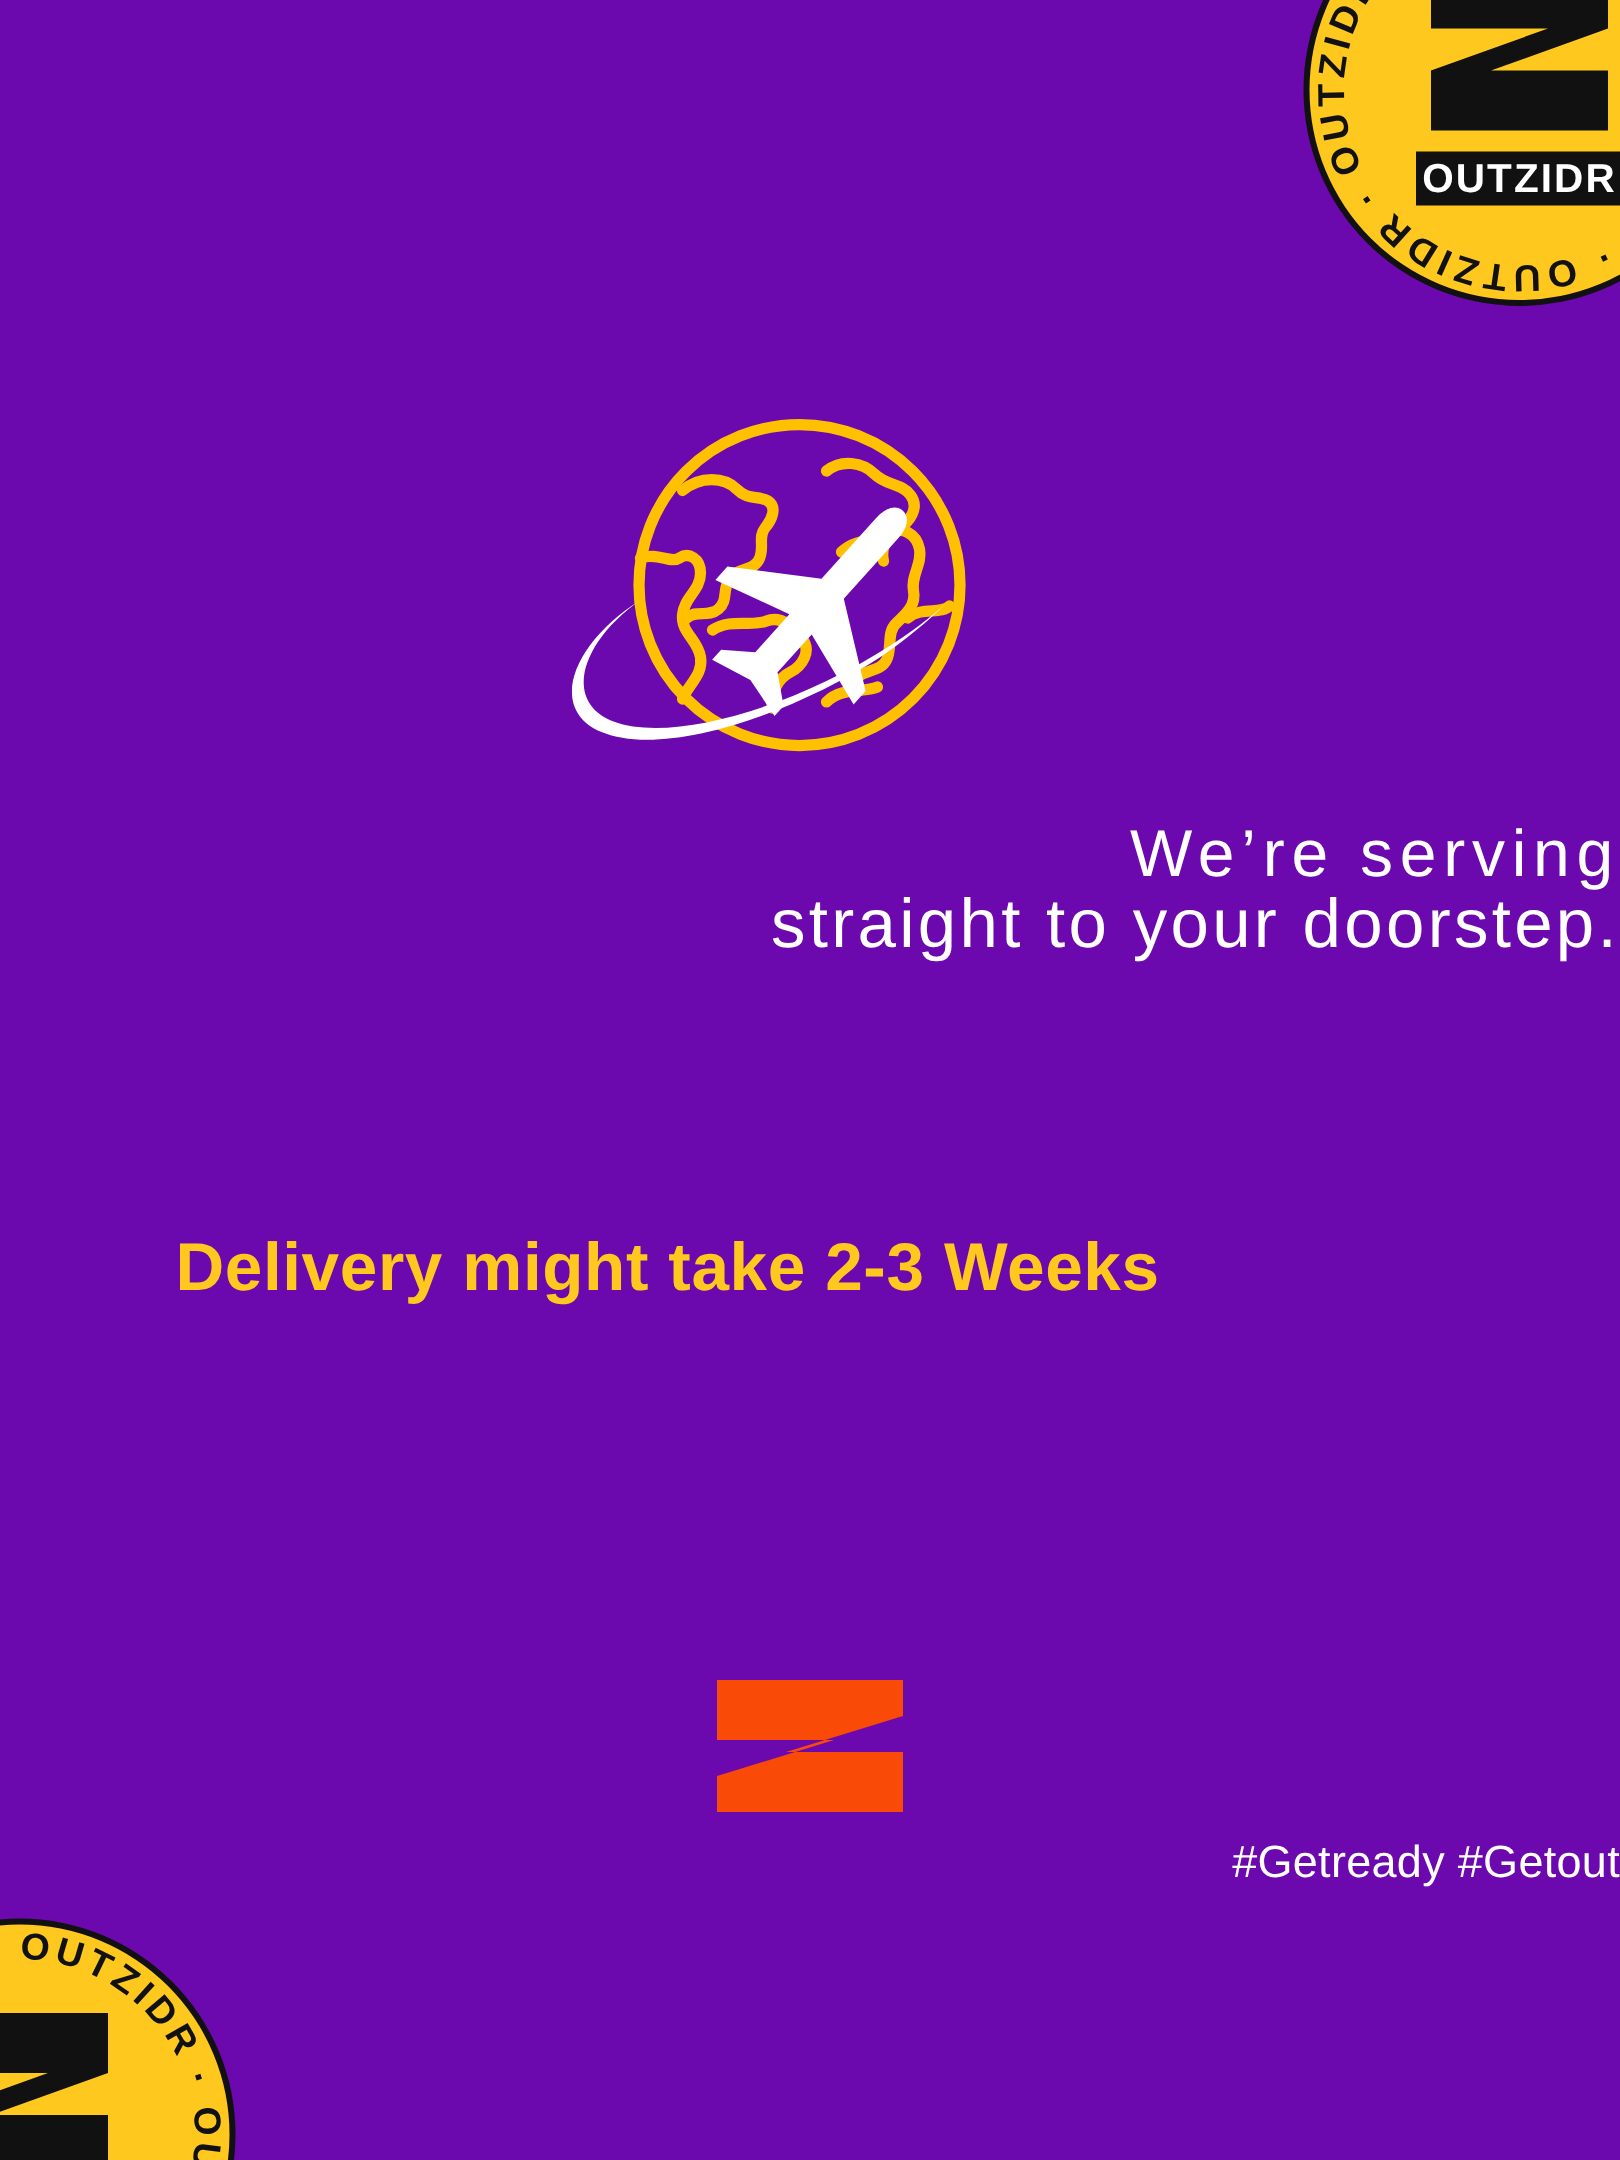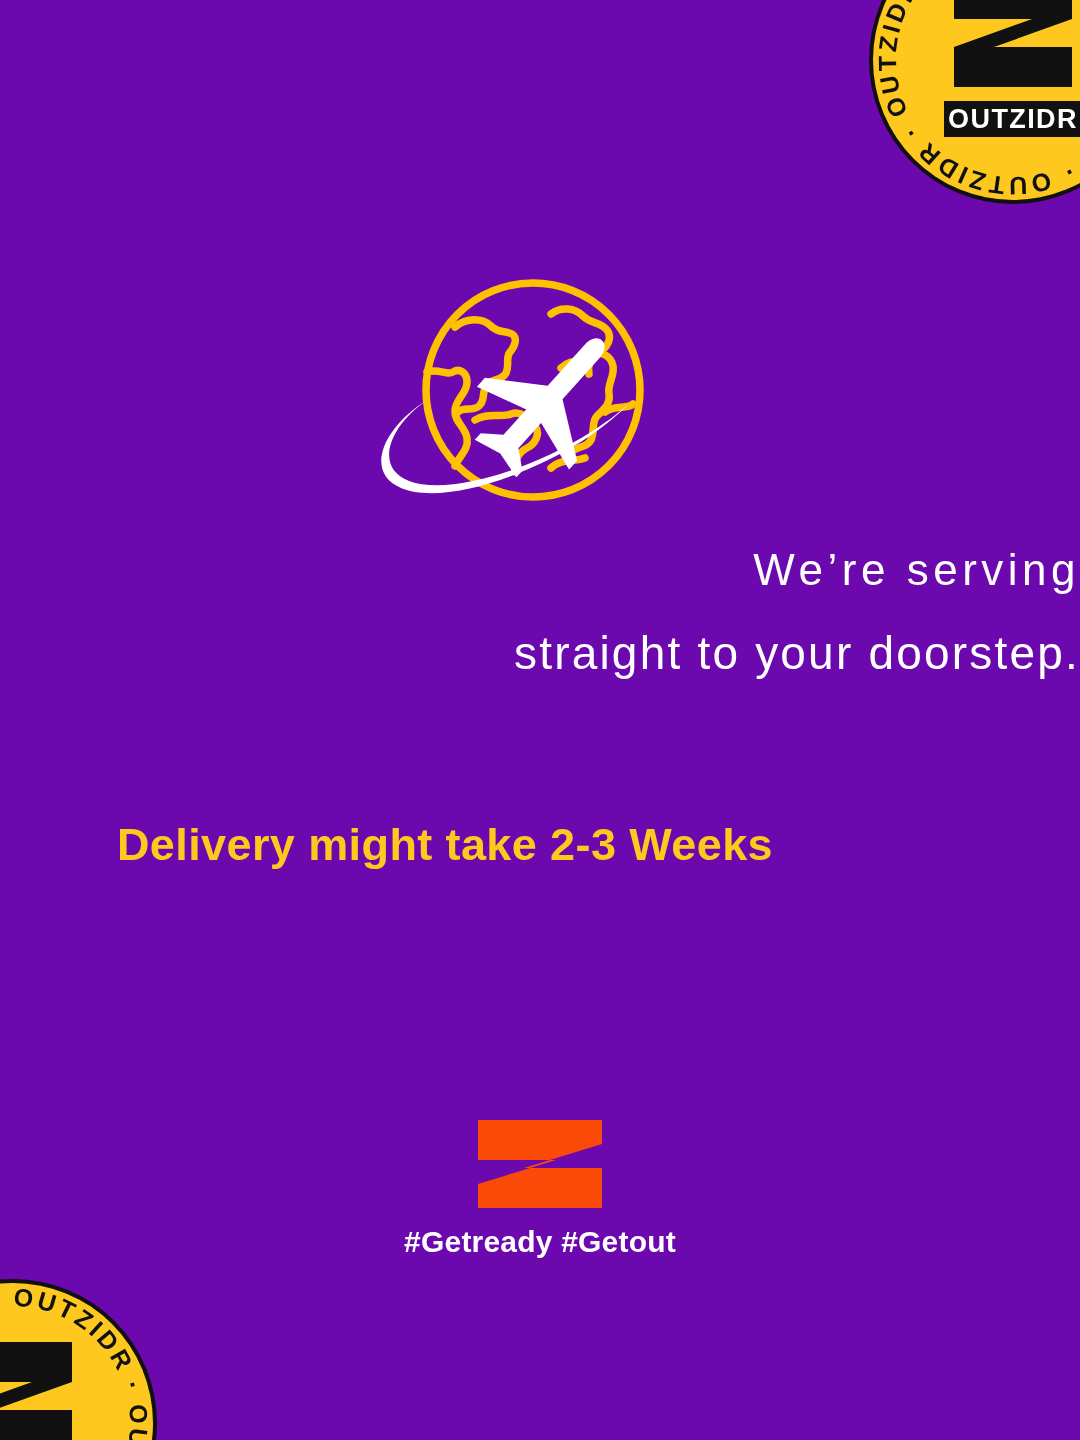--- a/index.html
+++ b/index.html
@@ -70,21 +70,20 @@
     transform: scaleX(1.0);
     font-stretch: condensed;
     font-family: "Liberation Sans Narrow", "Liberation Sans", sans-serif;
   }
   .line-headline span {
     display: inline-block;
     transform: scaleY(1.32) scaleX(0.98);
     transform-origin: center;
   }
   .line-doorstep {
-    margin-top: 38px;
     font-size: 46px;
     color: #ffffff;
     letter-spacing: 2.2px;
     font-weight: 400;
     line-height: 1.0;
   }
 
   .delivery-block {
     position: absolute;
     left: 0;
@@ -119,24 +118,25 @@
   }
   .zmark {
     width: 124px;
     height: 88px;
     margin: 0 auto;
   }
   .zmark svg { display:block; width:100%; height:100%; }
   .hashtags {
     margin-top: 19px;
     font-size: 30px;
-    font-weight: 700;
+    font-weight: 400;
     color: #ffffff;
     letter-spacing: 0.2px;
     line-height: 1.0;
+    text-align: right;
   }
 </style>
 </head>
 <body>
 
 <div id="poster">
 
   <div class="badge badge-tr">
     <svg viewBox="0 0 290 290" xmlns="http://www.w3.org/2000/svg">
       <defs>

